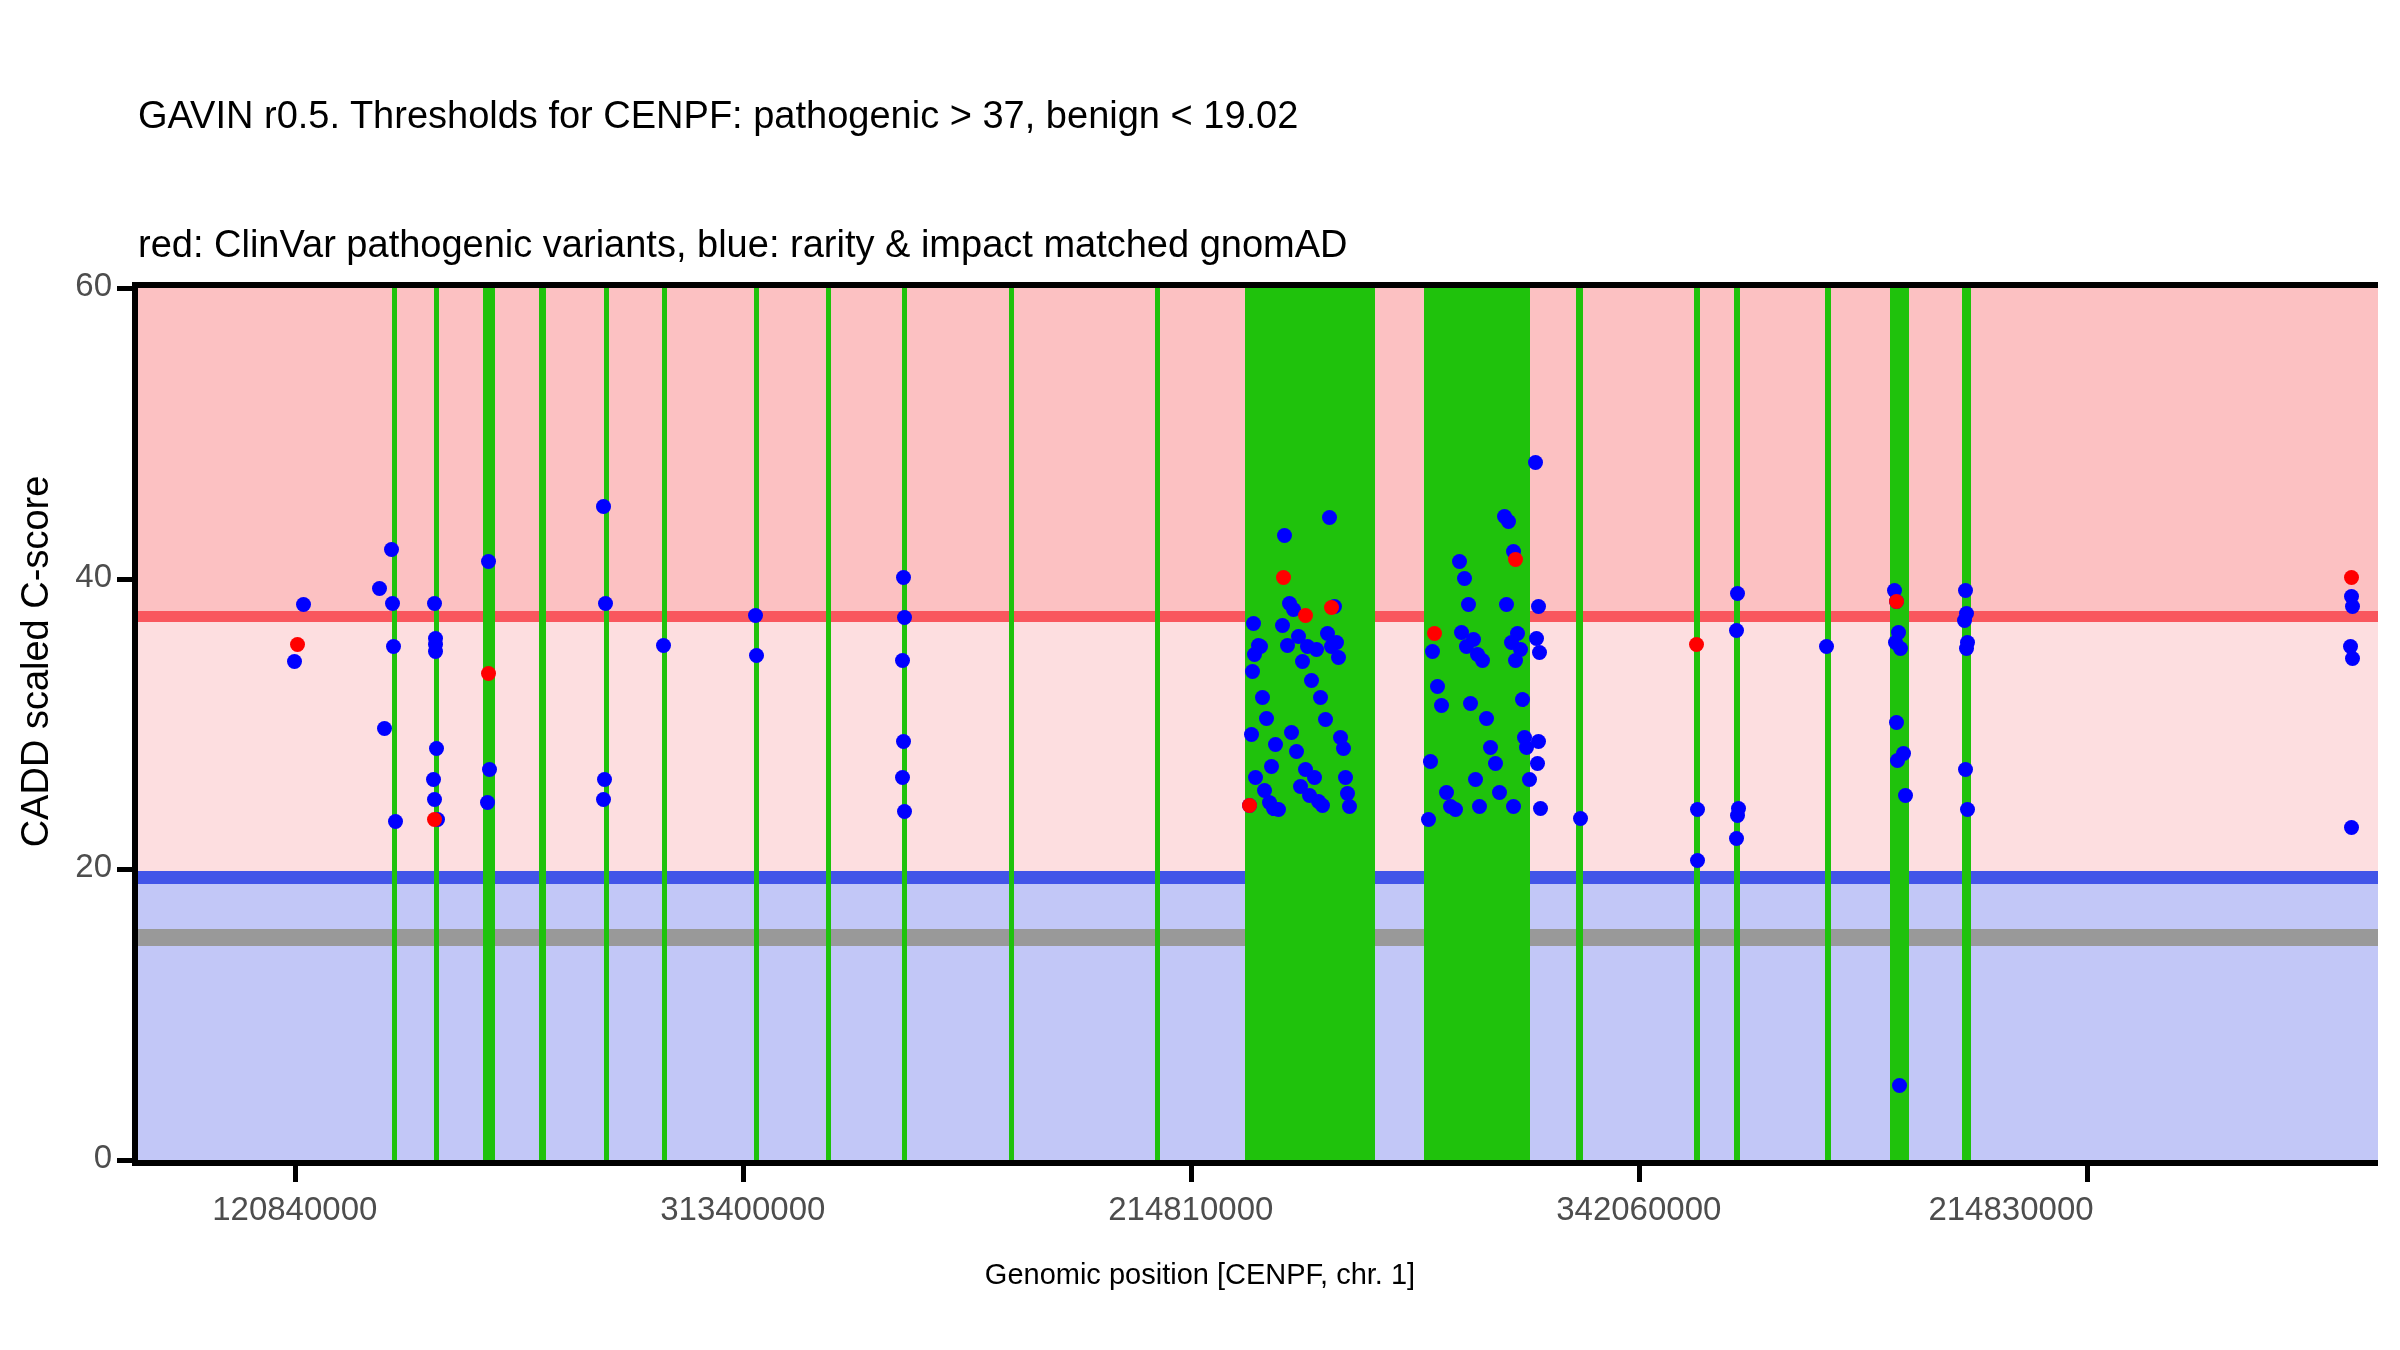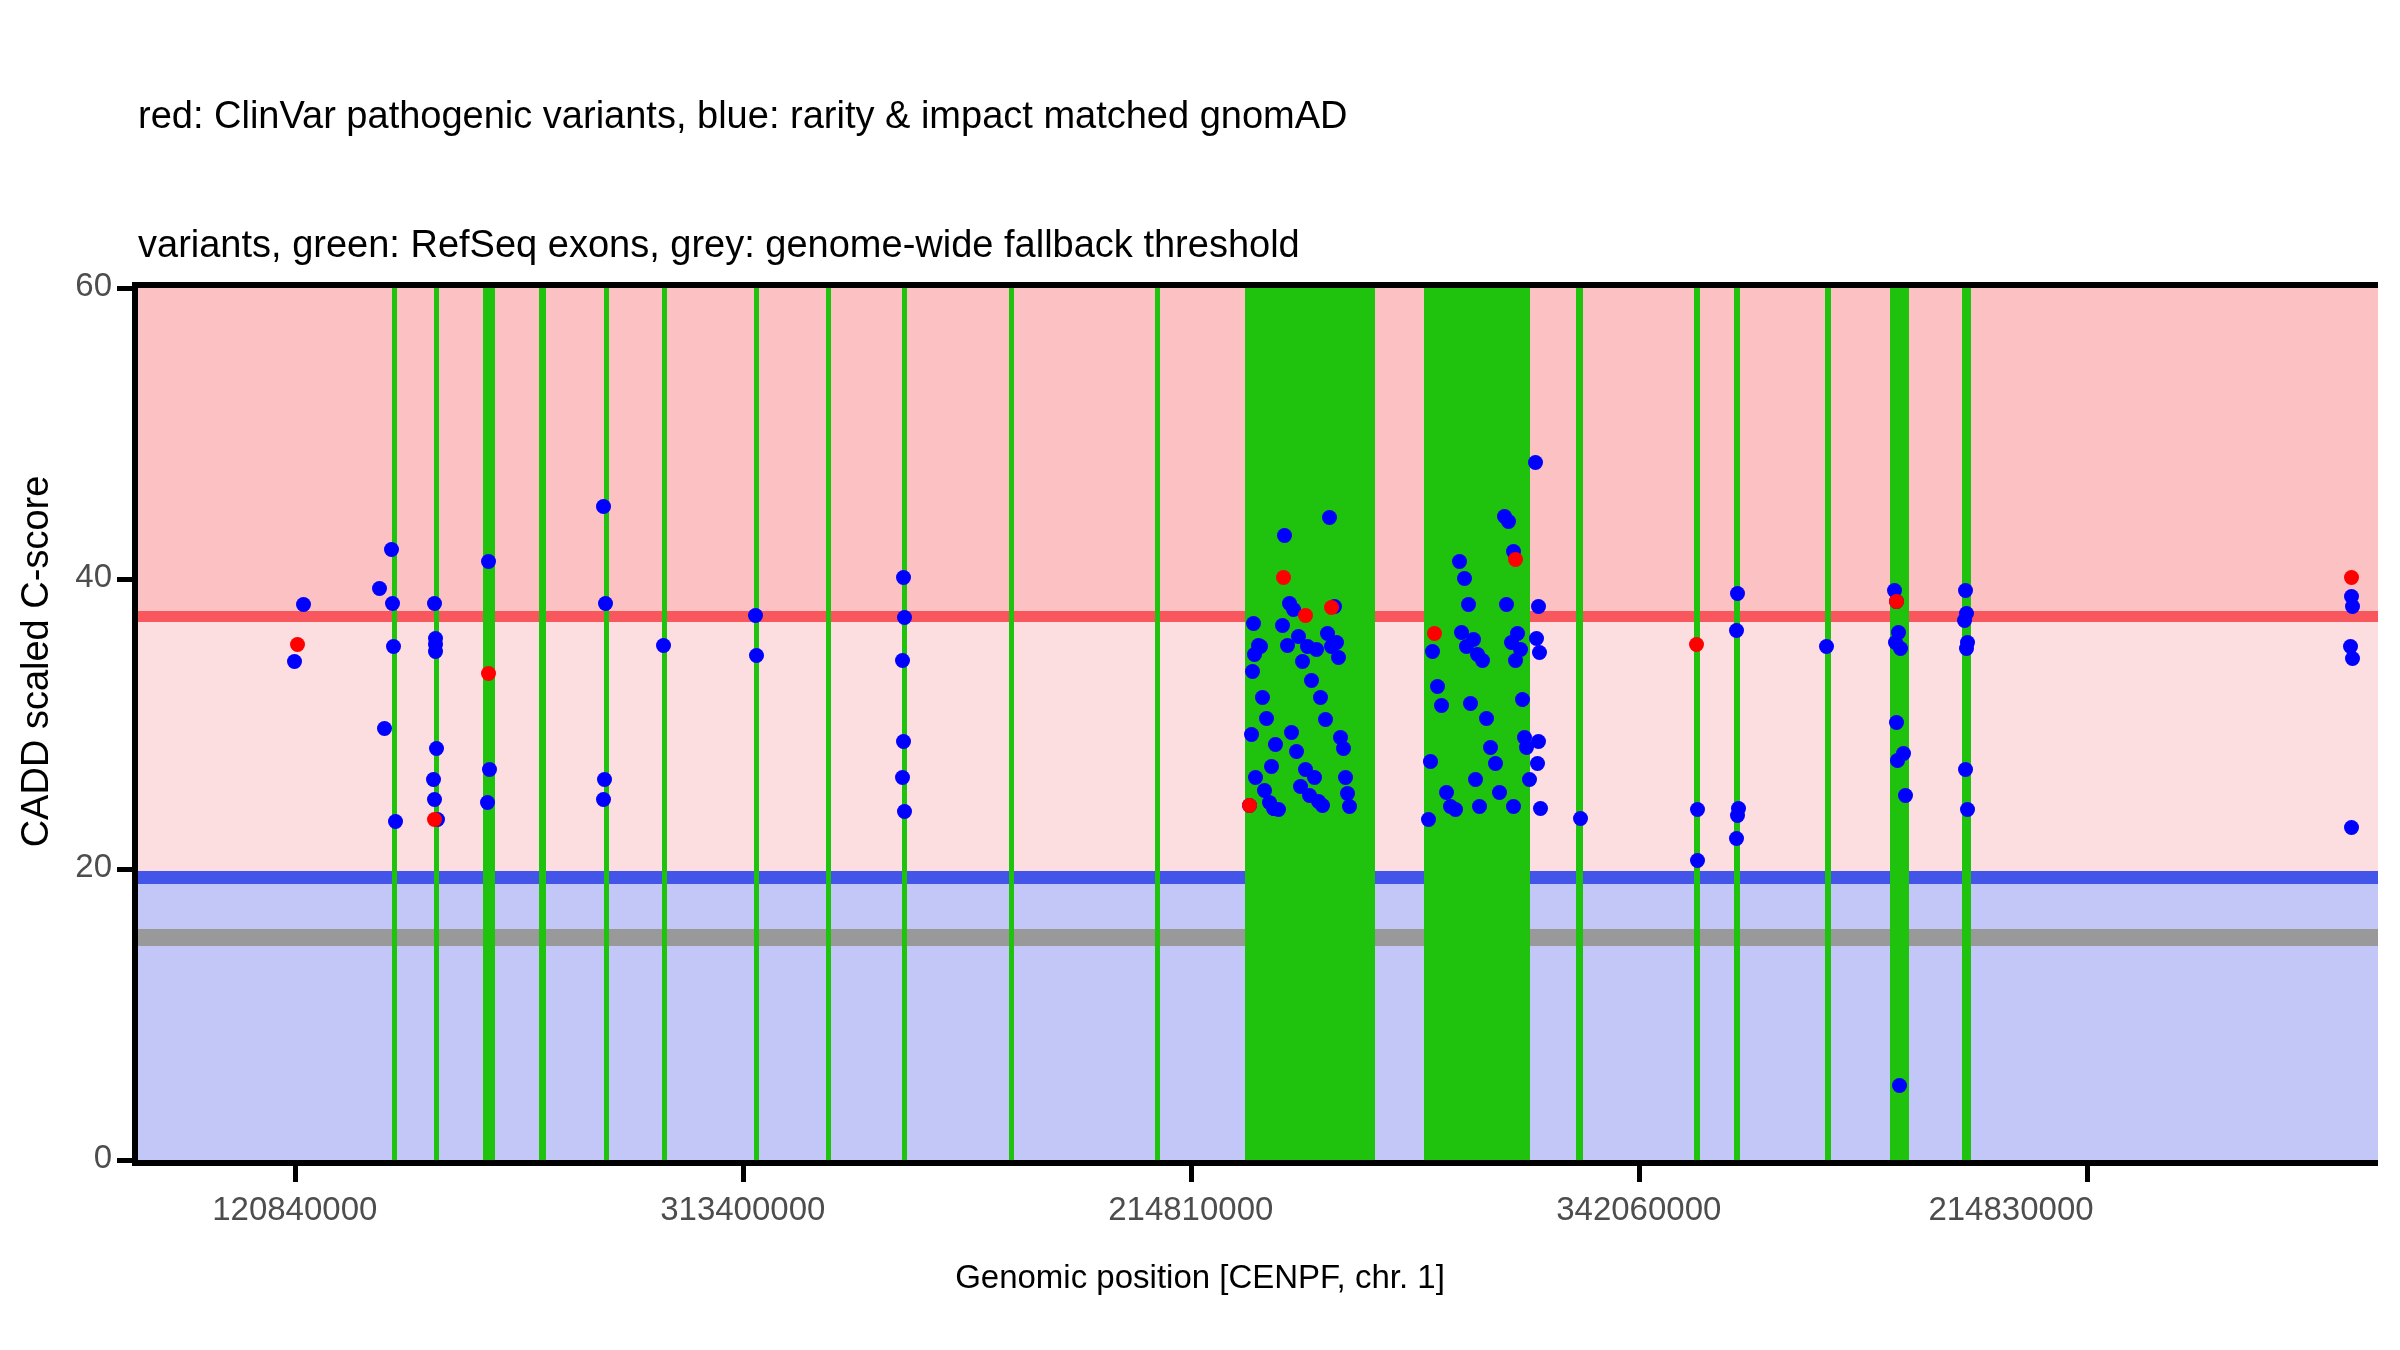--- a/index.html
+++ b/index.html
@@ -28,28 +28,29 @@
 
   .ytick{position:absolute;width:16px;height:5px;background:#000;left:117px;}
   .ylab{position:absolute;text-align:right;font-size:33px;color:#4d4d4d;width:120px;left:-8px;}
   .xtick{position:absolute;top:1166px;width:5px;height:16px;background:#000;}
   .xlab{position:absolute;top:1190px;font-size:33px;color:#4d4d4d;width:300px;text-align:center;}
 
   #ylabel-text{position:absolute;left:-265px;top:640px;width:600px;
     transform:rotate(-90deg);transform-origin:center center;
     text-align:center;font-size:38px;color:#000;}
   #xlabel-text{position:absolute;left:0;top:1258px;width:2400px;
-    text-align:center;font-size:33px;color:#000;}
+    text-align:center;font-size:29px;color:#000;}
 </style>
 </head>
 <body>
 
 <div id="root">
 
   <div id="title-block">
+    <span class="title-line">GAVIN r0.5. Thresholds for CENPF: pathogenic &gt; 37, benign &lt; 19.02</span>
     <span class="title-line">red: ClinVar pathogenic variants, blue: rarity &amp; impact matched gnomAD</span>
     <span class="title-line">variants, green: RefSeq exons, grey: genome-wide fallback threshold</span>
   </div>
 
   <div id="axis-top-line"></div>
   <div id="axis-y-line"></div>
   <div id="axis-x-line"></div>
 
   <div id="plot">
     <div id="panel">

